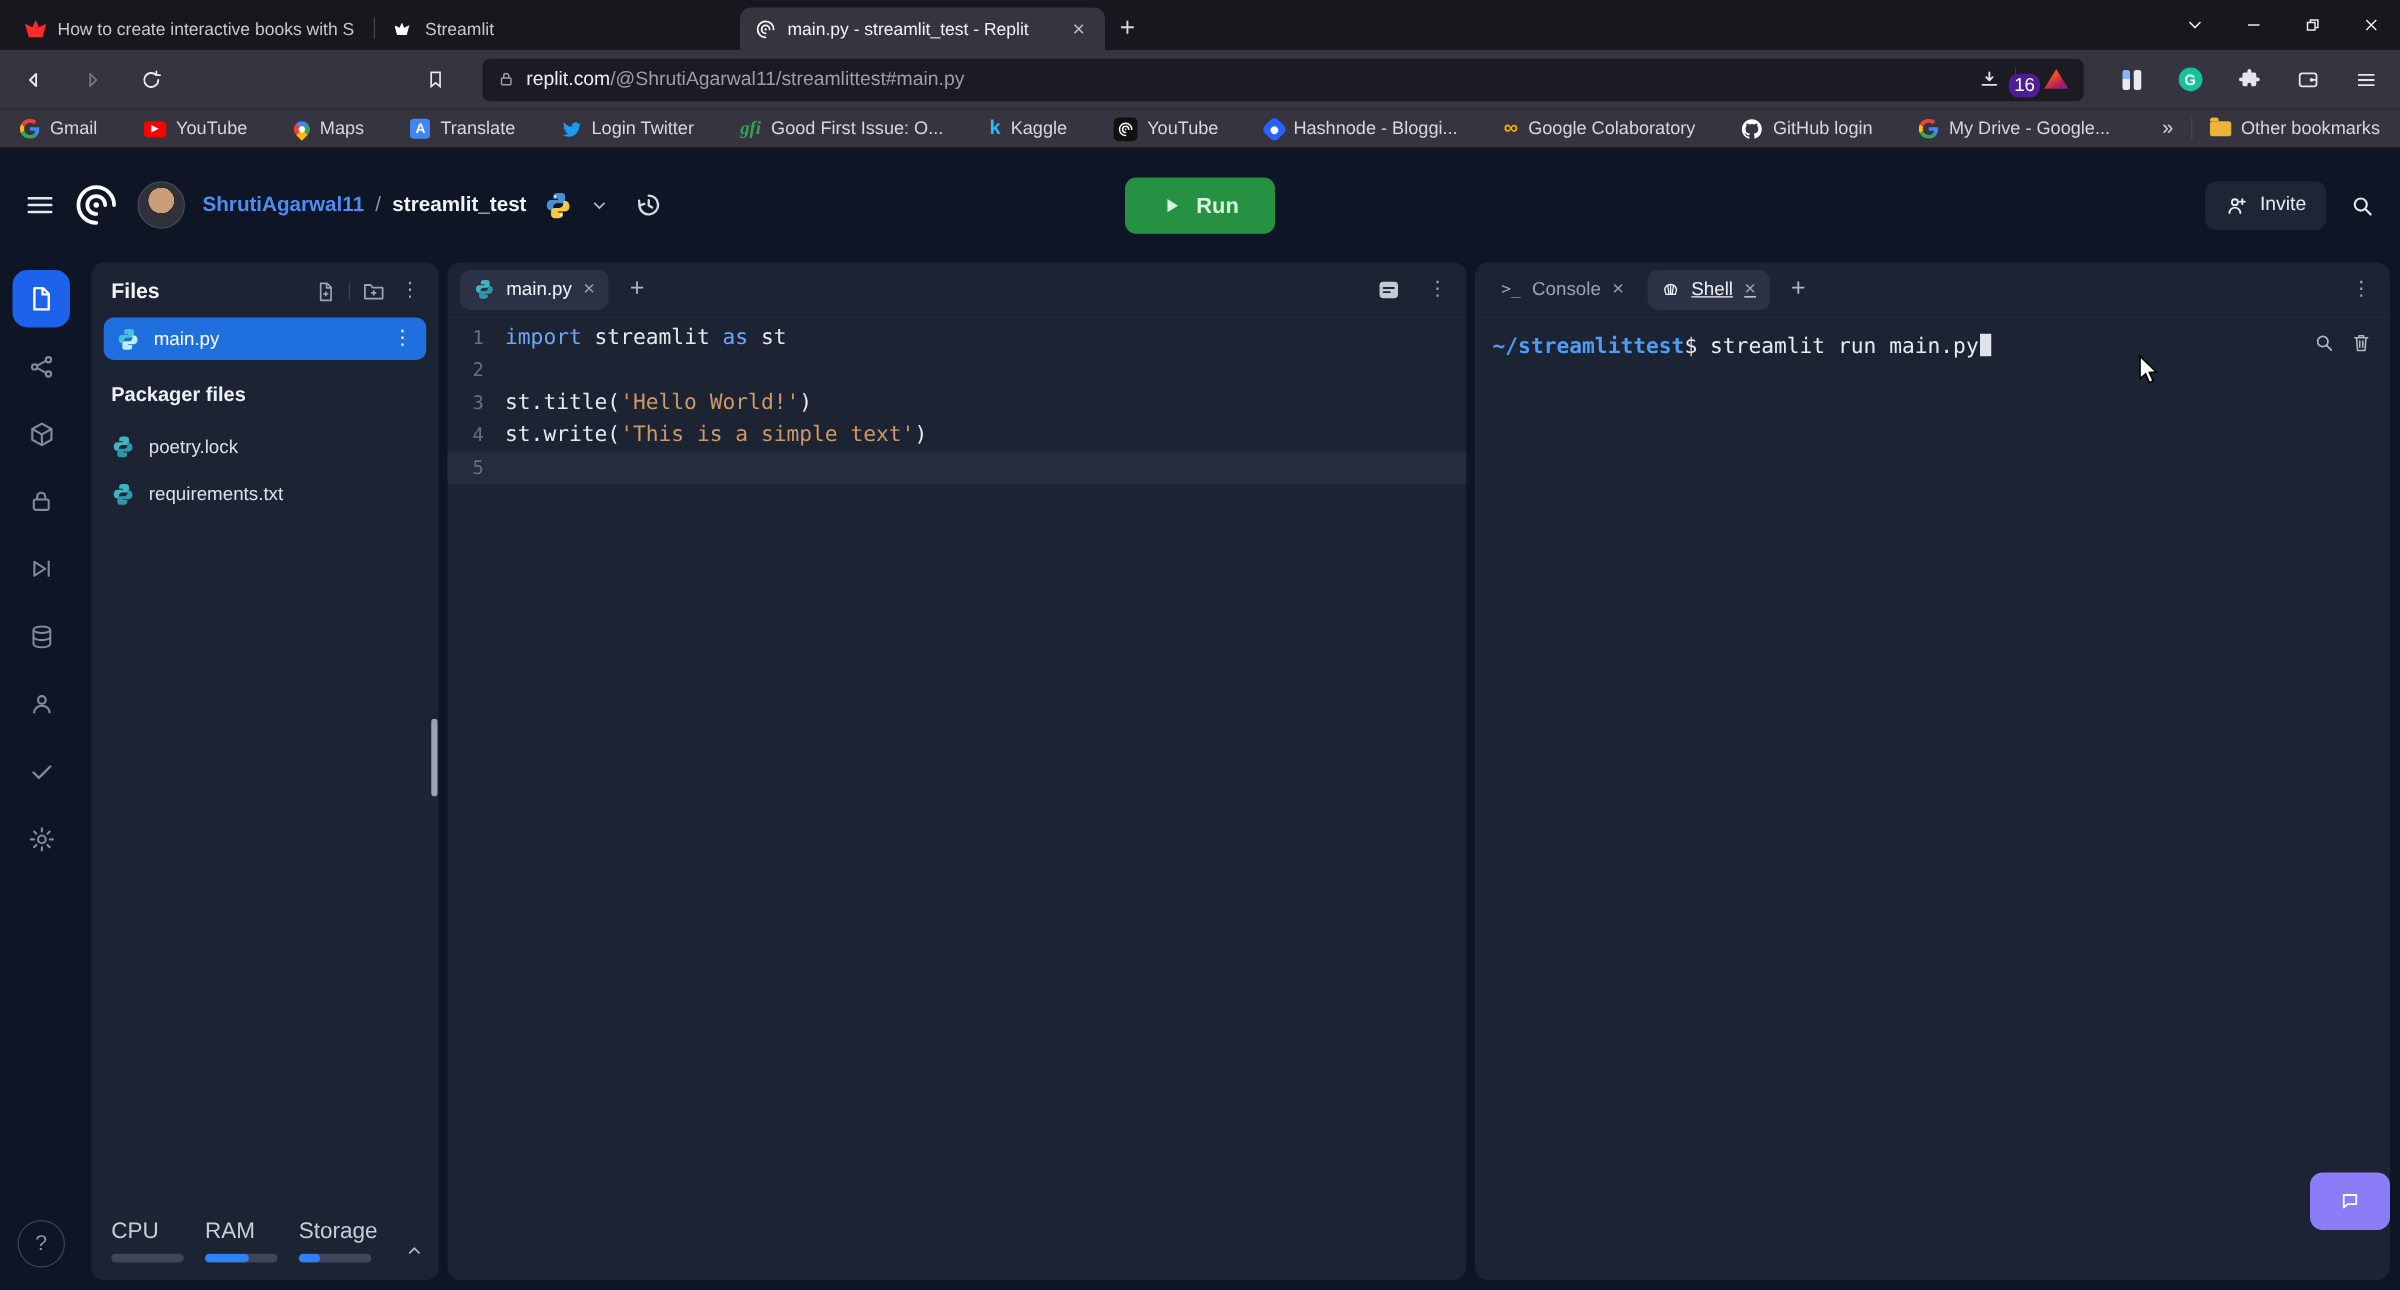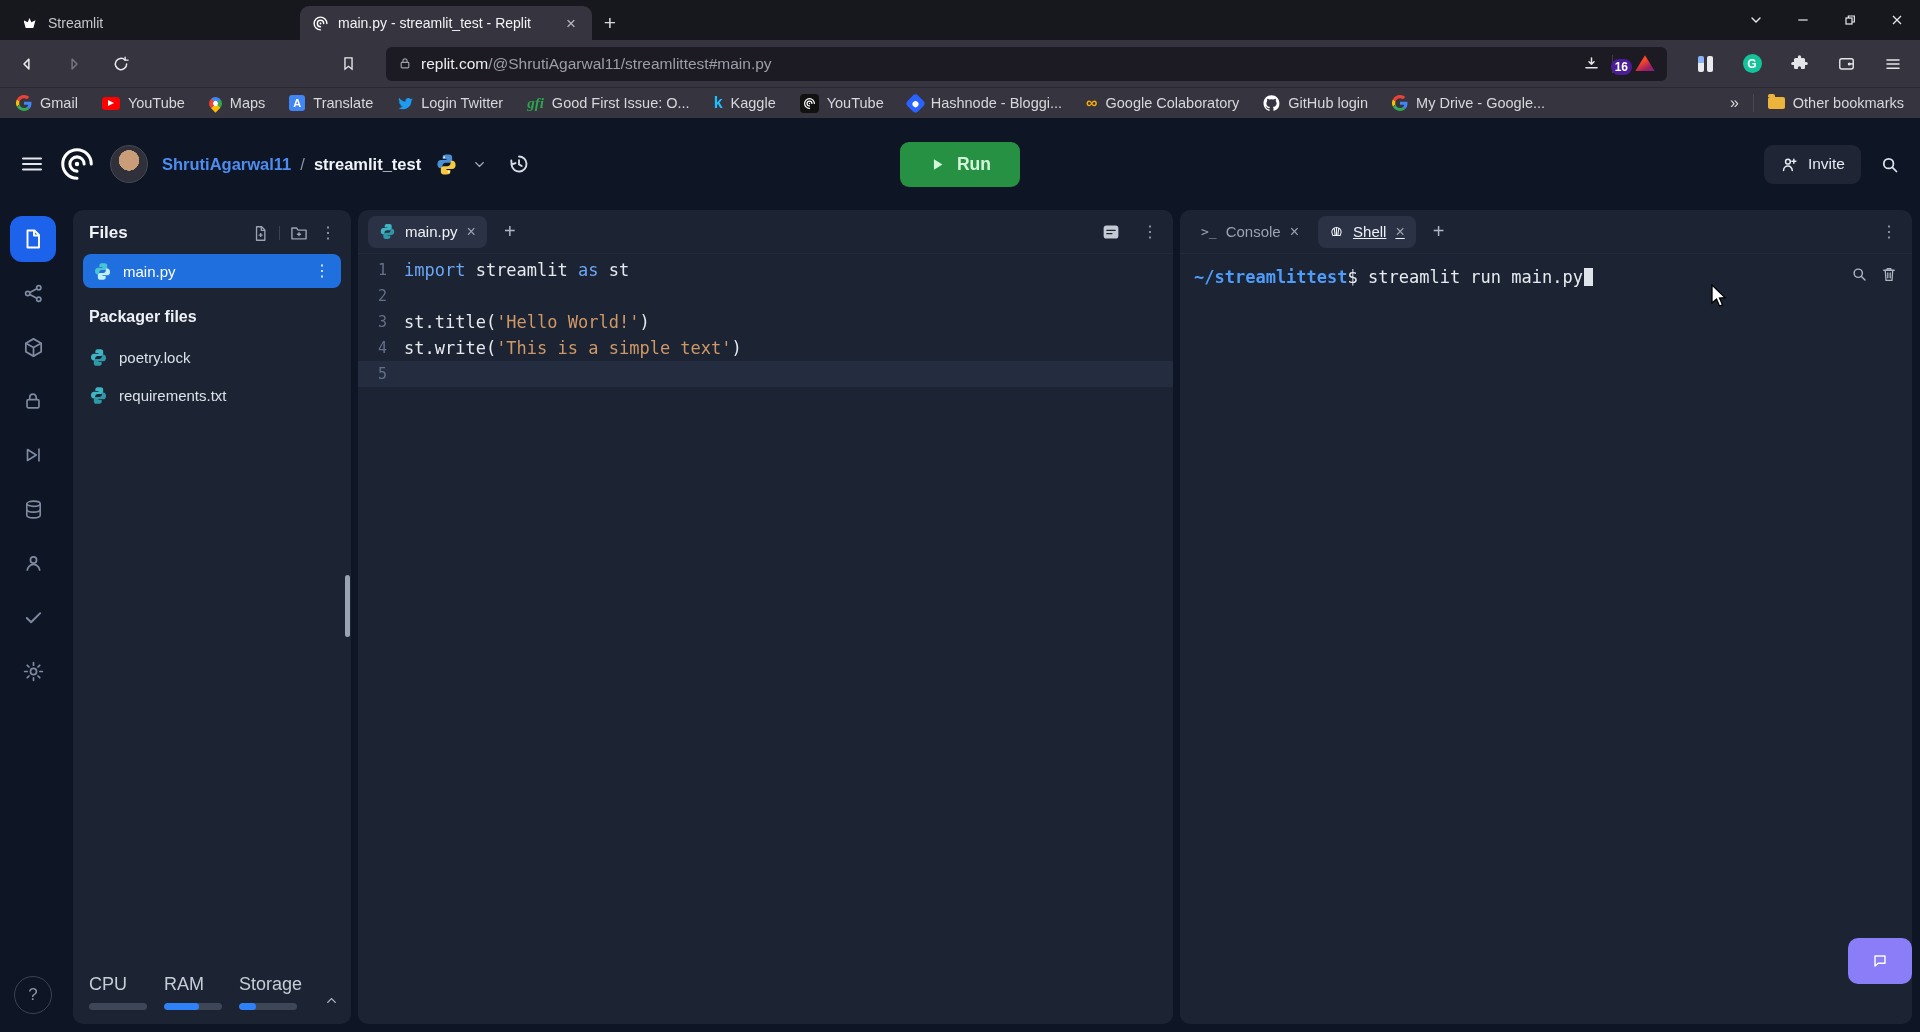--- a/index.html
+++ b/index.html
@@ -22,29 +22,29 @@
   .navbtn { width:34px; height:34px; border-radius:50%; display:flex; align-items:center; justify-content:center; color:#e8eaed; }
   .navbtn.disabled { color:#74757d; }
   .urlbar { flex:1; height:34px; background:#1c1b24; border-radius:6px; display:flex; align-items:center; padding:0 12px; margin:0 8px; font-size:15.5px; gap:9px; }
   .url-host { color:#eceef1; }
   .url-rest { color:#9c9fa7; }
   .urlbar-right { margin-left:auto; display:flex; align-items:center; gap:11px; }
   .url-sep { width:1px; height:18px; background:#3c3b46; }
   .shield-wrap { position:relative; }
   .shield { width:19px; height:21px; background:linear-gradient(180deg,#ff5226,#cc3413); clip-path:polygon(50% 0,100% 14%,96% 58%,50% 100%,4% 58%,0 14%); position:relative; }
   .shield::after { content:""; position:absolute; left:5.5px; top:6px; width:8px; height:8px; background:#fff; clip-path:polygon(50% 100%,0 0,100% 0); }
-  .shield-badge { position:absolute; top:-5px; right:-8px; background:#4c1d95; color:#fff; font-size:12px; border-radius:8px; padding:1px 4px;font-weight:bold; }
+  .shield-badge { position:absolute; top:-5px; right:-8px; background:#4c1d95; color:#fff; font-size:15px; border-radius:8px; padding:1px 4px; }
   .bat { width:20px; height:18px; background:linear-gradient(150deg,#ff4724 0 35%,#9e1f63 70%,#662d91); clip-path:polygon(50% 4%,98% 92%,2% 92%); }
   .ext-btn { width:34px; height:34px; display:flex; align-items:center; justify-content:center; color:#e3e5e8; }
   .cols { display:flex; gap:3px; }
   .col { width:6px; height:16px; border-radius:2px; background:#e8eaed; }
   .col.c1 { background:linear-gradient(#8ab4f8 0 45%, #e8eaed 45%); }
   .gcirc { width:19px; height:19px; border-radius:50%; background:#15c39a; color:#fff; font-weight:bold; font-size:12px; display:flex; align-items:center; justify-content:center; }
 
-  .bookmarks { height:30px; background:#35343f; display:flex; align-items:center; padding:0 16px; gap:24px; font-size:14.5px; color:#d6d8dc; }
+  .bookmarks { height:30px; background:#35343f; display:flex; align-items:center; padding:0 16px; gap:37px; font-size:14.5px; color:#d6d8dc; }
   .bm { display:flex; align-items:center; gap:8px; white-space:nowrap; }
   .bm-right { margin-left:auto; display:flex; align-items:center; gap:14px; }
   .bm-sep { width:1px; height:18px; background:#4a4a54; }
   .yt { width:18px; height:13px; background:#f00; border-radius:3.5px; display:flex; align-items:center; justify-content:center; }
   .yt-tri { width:0; height:0; border-left:6px solid #fff; border-top:3.5px solid transparent; border-bottom:3.5px solid transparent; }
   .pin { width:13px; height:13px; border-radius:50% 50% 50% 0; transform:rotate(-45deg); background:conic-gradient(#4285f4 0 25%,#34a853 0 50%,#fbbc05 0 75%,#ea4335 0); position:relative; }
   .pin::after { content:""; position:absolute; inset:4px; border-radius:50%; background:#fff; }
   .trsq { width:16px; height:16px; border-radius:3px; background:#4285f4; color:#fff; font-size:11px; font-weight:bold; display:flex; align-items:center; justify-content:center; }
   .glyph-ic { font-weight:bold; }
   .gfi { color:#2da44e; font-style:italic; font-family:"Liberation Serif",serif; font-size:15px; }
@@ -125,20 +125,25 @@
 
   .chat-bubble { position:absolute; right:8px; top:938px; width:64px; height:46px; background:#8b7cf7; border-radius:10px; display:flex; align-items:center; justify-content:center; color:#fff; }
   .vhandle { position:absolute; left:345px; top:575px; width:5px; height:62px; border-radius:3px; background:#9aa3b2; }
   .mouse-cursor { position:absolute; left:1710px; top:284px; pointer-events:none; }
 </style>
 </head>
 <body>
 
 <div class="tabstrip">
   <div class="tab">
+    <span class="crown red"></span>
+    <span class="tab-title">How to create interactive books with S</span>
+    <span class="tab-sep"></span>
+  </div>
+  <div class="tab">
     <span class="crown-badge">
         <span class="crown white"></span>
       </span>
     <span class="tab-title">Streamlit</span>
   </div>
   <div class="tab active">
     <span>
       <svg width="17" height="17" viewBox="0 0 24 24" fill="none" stroke="#fff" stroke-width="2" stroke-linecap="round">
           <path d="M12 21a9 9 0 1 1 9-9"></path>
           <path d="M12 16.5A4.5 4.5 0 1 1 16.5 12"></path>

